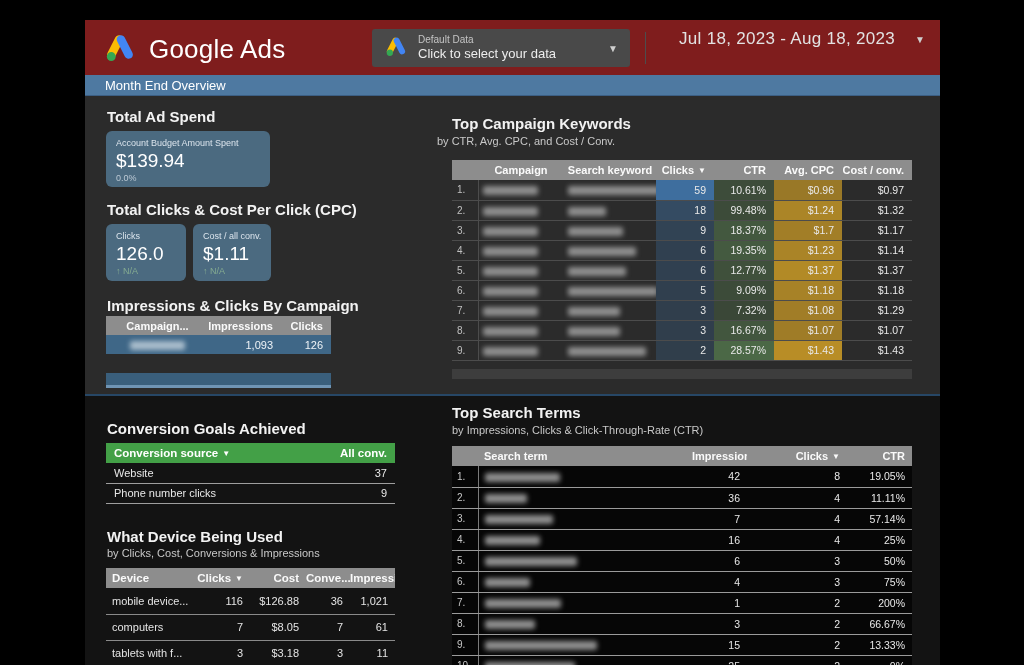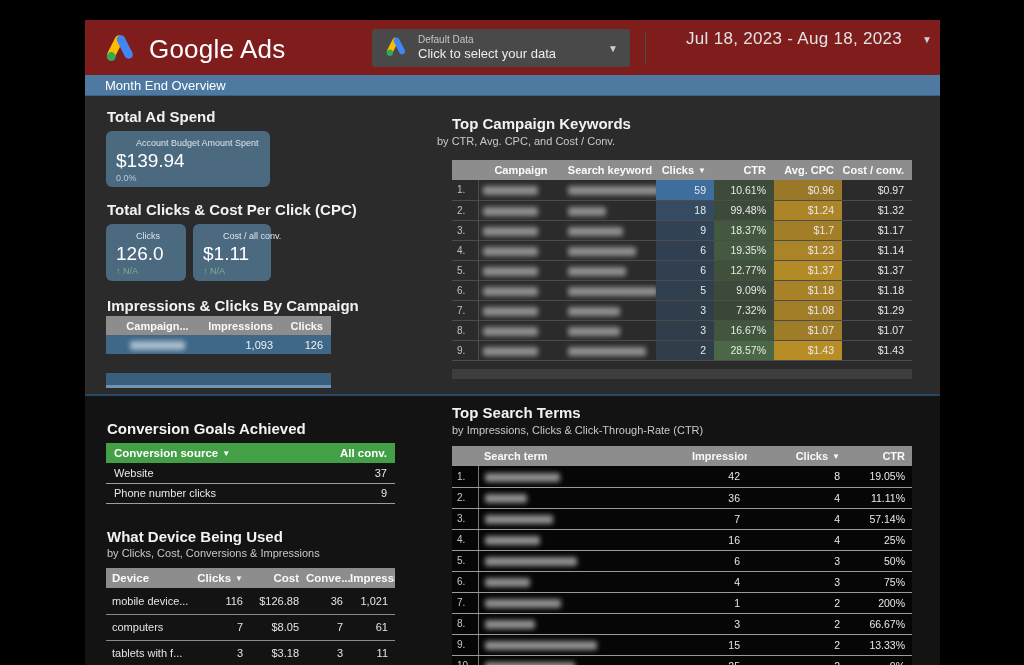--- a/index.html
+++ b/index.html
@@ -11,39 +11,39 @@
   .topbar { position:absolute; left:0; top:0; width:855px; height:55px; background:#7f1d1d; }
   .brand { position:absolute; left:18px; top:10px; display:flex; align-items:center; gap:12px; }
   .brand-text { color:#fff; font-size:26px; letter-spacing:.2px; }
   .selector { position:absolute; left:287px; top:9px; width:258px; height:38px; background:#494949; border-radius:3px;
     display:flex; align-items:center; padding:0 12px; gap:10px; cursor:pointer; }
   .selector .txt { flex:1; line-height:1.25; }
   .sel-title { font-size:10px; color:#c4c4c4; }
   .sel-sub { font-size:13px; color:#ededed; }
   .caret { color:#cfcfcf; font-size:10px; }
   .top-divider { position:absolute; left:560px; top:12px; width:1px; height:32px; background:#4d4d4d; }
-  .daterange { position:absolute; right:8px; top:0; height:38px; display:flex; align-items:center; gap:20px; cursor:pointer; }
+  .daterange { position:absolute; right:15px; top:0; height:38px; display:flex; align-items:center; gap:20px; cursor:pointer; }
   .daterange .dr-text { color:#e2e2e2; font-size:17px; letter-spacing:.3px; }
 
   
   .monthbar { position:absolute; left:0; top:55px; width:855px; height:21px; background:#4e79a1;
     display:flex; align-items:center; padding-left:20px; border-bottom:1px solid #3c5f84; }
   .monthbar span { color:#fff; font-size:13px; }
 
   
   .upper { position:absolute; left:0; top:76px; width:855px; height:298px; background:#2b2b2b; }
   .section-divider { position:absolute; left:0; top:374px; width:855px; height:2px; background:#274766; }
   .lower { position:absolute; left:0; top:376px; width:855px; height:269px; background:#131313; }
 
   .h1 { position:absolute; color:#f2f2f2; font-size:15px; font-weight:bold; }
   .sub { position:absolute; color:#c8c8c8; font-size:11px; }
 
   
   .card { position:absolute; background:#4b6a80; border-radius:6px; padding:7px 10px; }
-  .card .lbl { font-size:9px; color:#dbe4ec; margin-bottom:2px; white-space:nowrap;margin-left:20px; }
+  .card .lbl { font-size:9px; color:#dbe4ec; margin-bottom:2px; white-space:nowrap; }
   .card .val { font-size:19px; color:#fff; }
   .card .delta { font-size:9px; color:#bcc9d4; margin-top:1px; }
   .card .delta.na { color:#84ab90; }
 
   
   table { border-collapse:collapse; table-layout:fixed; position:absolute; }
   th, td { font-weight:normal; overflow:hidden; white-space:nowrap; }
   .ghead th { background:#8d8d8d; color:#fafafa; font-weight:bold; }
 
   

